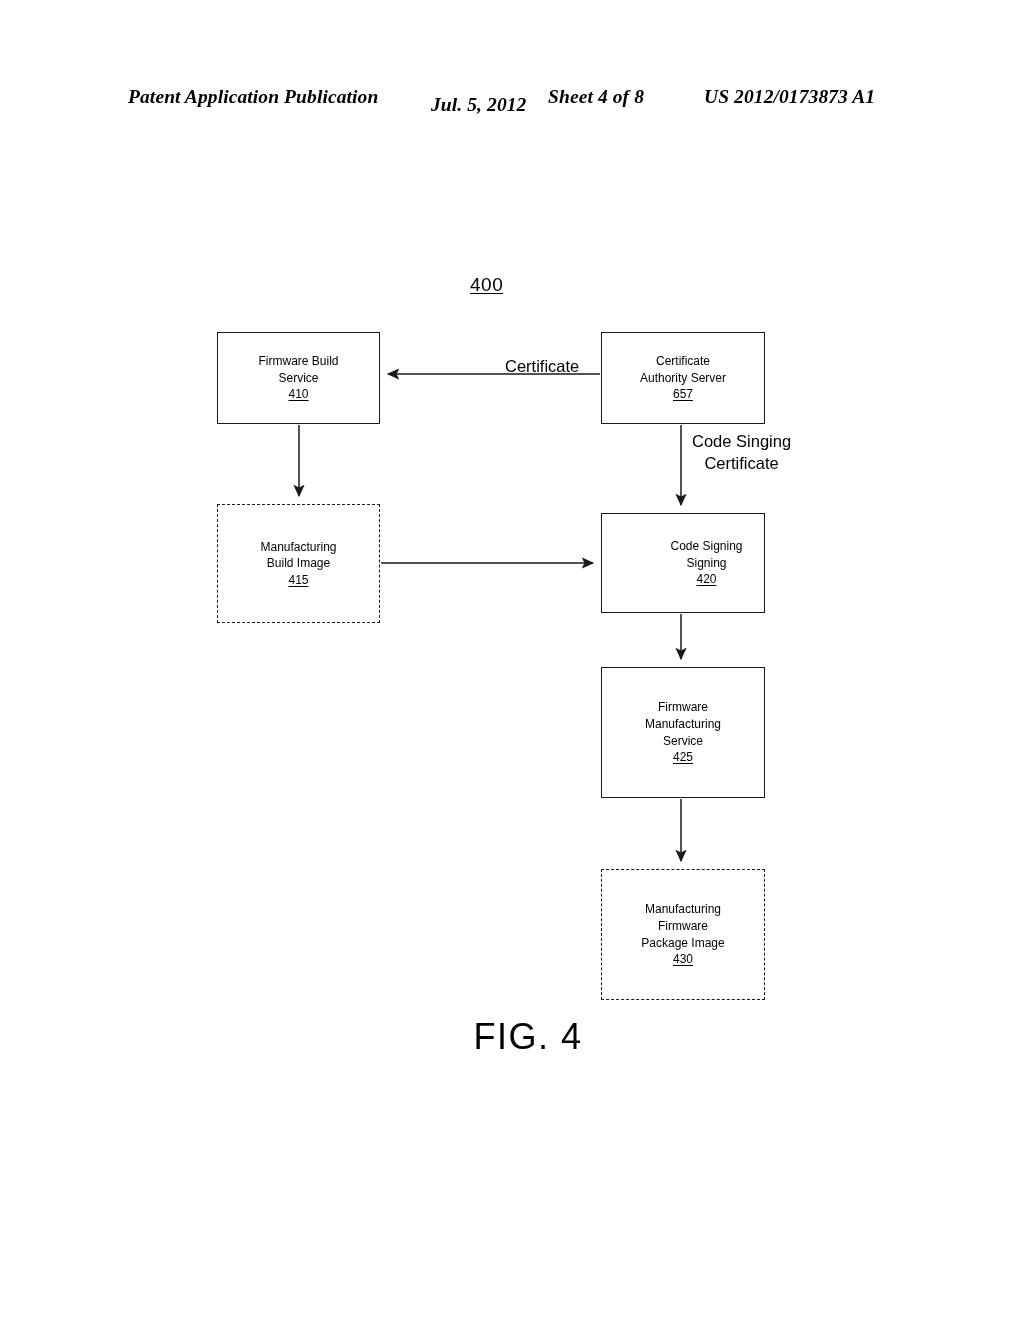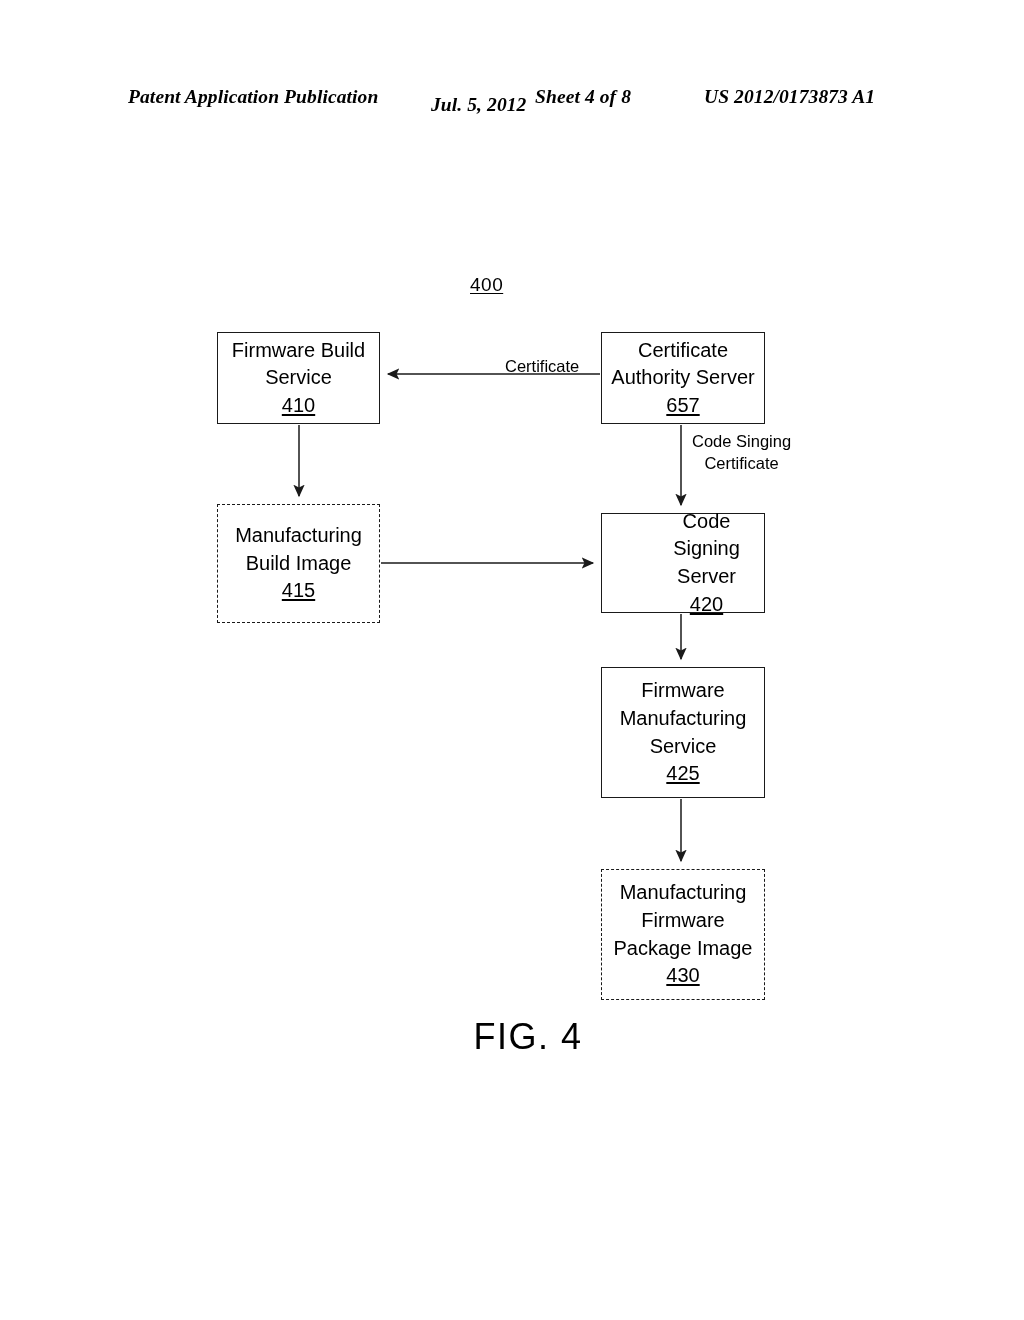--- a/index.html
+++ b/index.html
@@ -26,21 +26,21 @@
     font-family: "Liberation Serif", serif;
     font-weight: bold;
     font-size: 19.5px;
     letter-spacing: 0.1px;
     white-space: nowrap;
     font-style: italic;
   }
   .patent-header > span { position: absolute; top: 0; }
   .hdr-pub    { left: 0px; }
   .hdr-date   { left: 303px; margin-top: 8px; }
-  .hdr-sheet  { left: 407px; text-align: center; }
+  .hdr-sheet  { left: 420px; text-align: center; }
   .hdr-number { left: 576px; }
 
   
   .figure {
     position: absolute;
     top: 0; left: 0;
     width: 1024px;
     height: 1052px;
     border-radius: 18px;
   }
@@ -67,21 +67,21 @@
 
   
   .node {
     position: absolute;
     box-sizing: border-box;
     display: flex;
     flex-direction: column;
     align-items: center;
     justify-content: center;
     text-align: center;
-    font-size: 20px;
+    font-size: 12px;
     line-height: 1.38;
     background: #ffffff;
     z-index: 3;
   }
   .node.solid  { border: 1.6px solid #1a1a1a; }
   .node.dashed { border: 1.8px dashed #1a1a1a; }
   .node .ref {
     text-decoration: underline;
     text-underline-offset: 2px;
   }
@@ -182,21 +182,21 @@
   </div>
 
   <div class="node dashed" id="node-415">
     <div>Manufacturing</div>
     <div>Build Image</div>
     <div class="ref">415</div>
   </div>
 
   <div class="node solid" id="node-420">
     <div>Code Signing</div>
-    <div>Server</div>
+    <div>Signing</div>
     <div class="ref">420</div>
   </div>
 
   <div class="node solid" id="node-425">
     <div>Firmware</div>
     <div>Manufacturing</div>
     <div>Service</div>
     <div class="ref">425</div>
   </div>
 

